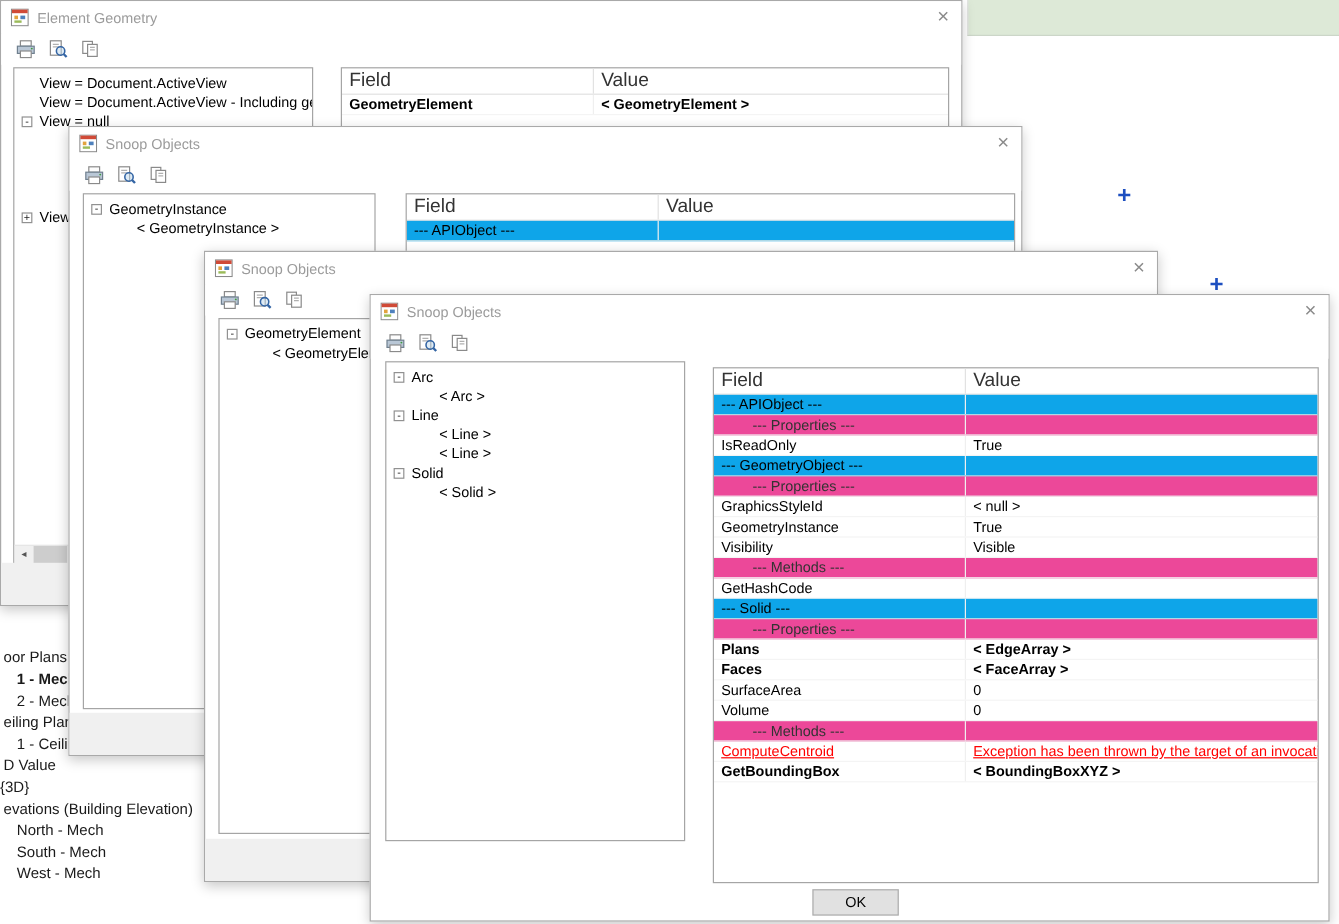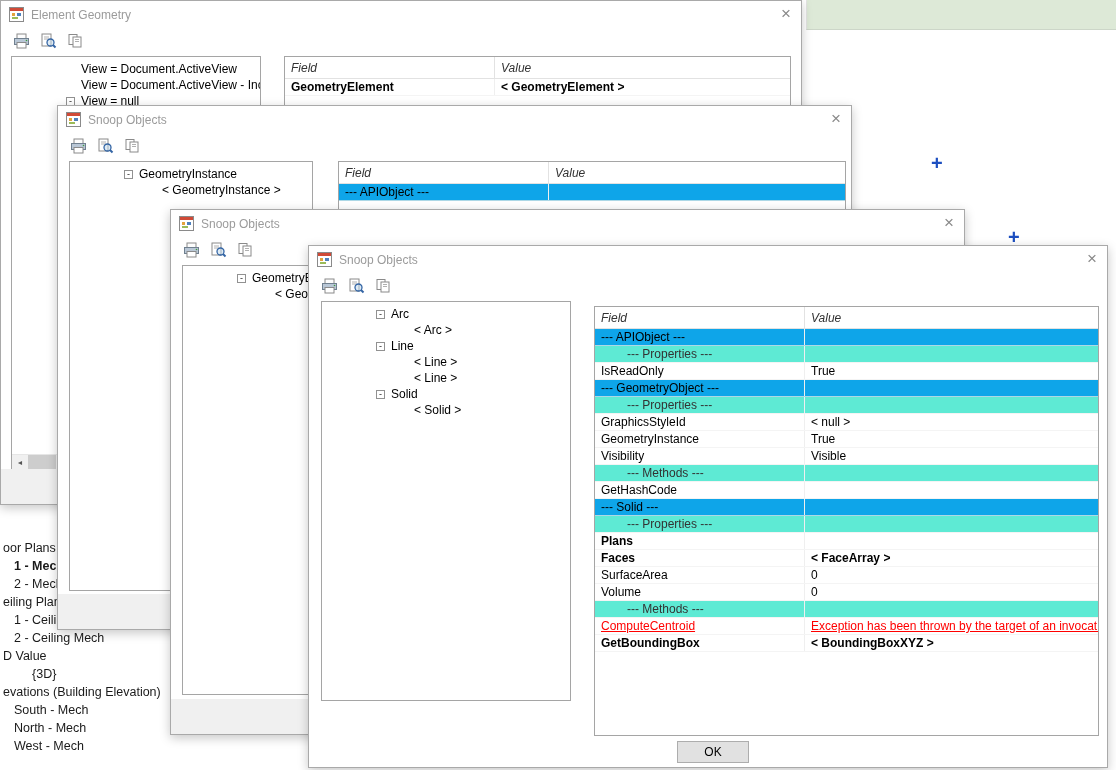--- a/index.html
+++ b/index.html
@@ -43,37 +43,37 @@
   .title-text { margin-left:7px; font-size:12px; color:#9b9b9b; white-space:nowrap; }
   .close-btn { position:absolute; right:10px; top:3px; font-size:17px; color:#8a8a8a; line-height:20px; cursor:default; }
 
   .toolbar { height:26px; display:flex; align-items:center; gap:9px; padding-left:11px; background:#fff; }
   .tool-btn { width:18px; height:16px; display:inline-flex; align-items:center; justify-content:center; }
 
   .tree-panel {
     position:absolute; background:#fff; border:1px solid #a5a5a5;
     overflow:hidden; padding-top:4px;
   }
-  .tree-item { height:16px; display:flex; align-items:center; white-space:nowrap; font-size:12px; color:#000;margin-left:48px; }
+  .tree-item { height:16px; display:flex; align-items:center; white-space:nowrap; font-size:12px; color:#000; }
   .expander {
     width:9px; height:9px; border:1px solid #919191; background:#fff; flex:none;
     font:9px/7px "Liberation Sans",sans-serif; text-align:center; color:#222; margin-right:6px;
   }
   .tree-label { white-space:nowrap; }
 
   .grid-panel { position:absolute; background:#fff; border:1px solid #a5a5a5; overflow:hidden; }
   .grid-header { display:flex; height:22px; border-bottom:1px solid #e2e2e2; }
-  .grid-header .cell { display:flex; align-items:center; font-size:12px; color:#333;font-style:italic; }
+  .grid-header .cell { display:flex; align-items:center; font-size:16px; color:#333; }
   .cell { padding:0 6px; overflow:hidden; white-space:nowrap; }
   .cell-field { width:210px; flex:none; border-right:1px solid #efefef; height:100%; display:flex; align-items:center; }
   .grid-header .cell-field { border-right:1px solid #e2e2e2; }
   .cell-value { flex:1; height:100%; display:flex; align-items:center; }
   .grid-row { display:flex; height:17px; align-items:center; border-bottom:1px solid #f4f4f4; font-size:12px; color:#000; }
   .row-category { background:#0ea5e9; border-bottom-color:#add8e6; }
-  .row-group { background:#5eead4;align-items:flex-end; }
+  .row-group { background:#ec4899;align-items:flex-end; }
   .row-group .cell-field { padding-left:32px; color:#333; }
   .row-bold .cell-field, .row-bold .cell-value { font-weight:bold; }
   .row-error .cell-field, .row-error .cell-value { color:#ff0000;text-decoration:underline; }
 
   #w1 .tree-panel { left:10px; top:55px; width:250px; height:415px; }
   #w1 .grid-panel { left:283px; top:55px; width:507px; height:415px; }
   #w2 .tree-panel { left:11px; top:55px; width:244px; height:430px; }
   #w2 .grid-panel { left:280px; top:55px; width:508px; height:430px; }
   #w3 .tree-panel { left:11px; top:55px; width:244px; height:430px; }
   #w4 .tree-panel { left:12px; top:55px; width:250px; height:400px; }
@@ -101,26 +101,25 @@
 <div class="green-strip"></div>
 <div class="plus-mark p1">+</div>
 <div class="plus-mark p2">+</div>
 <div class="partial-label">al</div>
 <div class="browser" id="browser">
     <div class="browser-item" style="padding-left: 3px;">oor Plans</div>
     <div class="browser-item bold" style="padding-left: 14px;">1 - Mech</div>
     <div class="browser-item" style="padding-left: 14px;">2 - Mech</div>
     <div class="browser-item" style="padding-left: 3px;">eiling Plans</div>
     <div class="browser-item" style="padding-left: 14px;">1 - Ceiling Mech</div>
-    <div class="browser-item" style="padding-left: 14px;">2 - Ceiling Mech</div>
     <div class="browser-item" style="padding-left: 3px;">D Value</div>
-    <div class="browser-item" style="padding-left: 32px;">{3D}</div>
+    <div class="browser-item" style="padding-left: 0;">{3D}</div>
     <div class="browser-item" style="padding-left: 3px;">evations (Building Elevation)</div>
+    <div class="browser-item" style="padding-left: 14px;">North - Mech</div>
     <div class="browser-item" style="padding-left: 14px;">South - Mech</div>
-    <div class="browser-item" style="padding-left: 14px;">North - Mech</div>
     <div class="browser-item" style="padding-left: 14px;">West - Mech</div>
   </div>
 
 <div class="window" id="w1">
   <div class="titlebar">
     <span class="app-icon">
       <svg width="15" height="15" viewBox="0 0 15 15">
           <rect x="0.5" y="0.5" width="14" height="14" fill="#fff" stroke="#8a8a8a"></rect>
           <rect x="1" y="1" width="13" height="3" fill="#d04a37"></rect>
           <rect x="3" y="6" width="3" height="3" fill="#e2a33d"></rect>
@@ -429,20 +428,21 @@
         <div class="grid-row row-category">
           <span class="cell cell-field">--- Solid ---</span>
           <span class="cell cell-value"></span>
         </div>
         <div class="grid-row row-group">
           <span class="cell cell-field">--- Properties ---</span>
           <span class="cell cell-value"></span>
         </div>
         <div class="grid-row row-bold">
           <span class="cell cell-field">Plans</span>
+          <span class="cell cell-value">&lt; EdgeArray &gt;</span>
         </div>
         <div class="grid-row row-bold">
           <span class="cell cell-field">Faces</span>
           <span class="cell cell-value">&lt; FaceArray &gt;</span>
         </div>
         <div class="grid-row row-data">
           <span class="cell cell-field">SurfaceArea</span>
           <span class="cell cell-value">0</span>
         </div>
         <div class="grid-row row-data">

